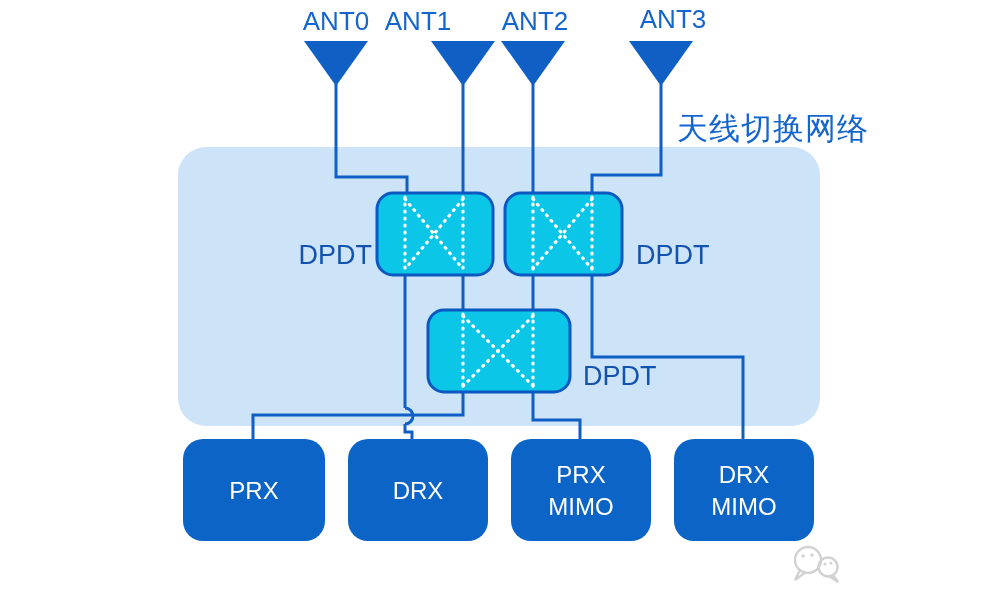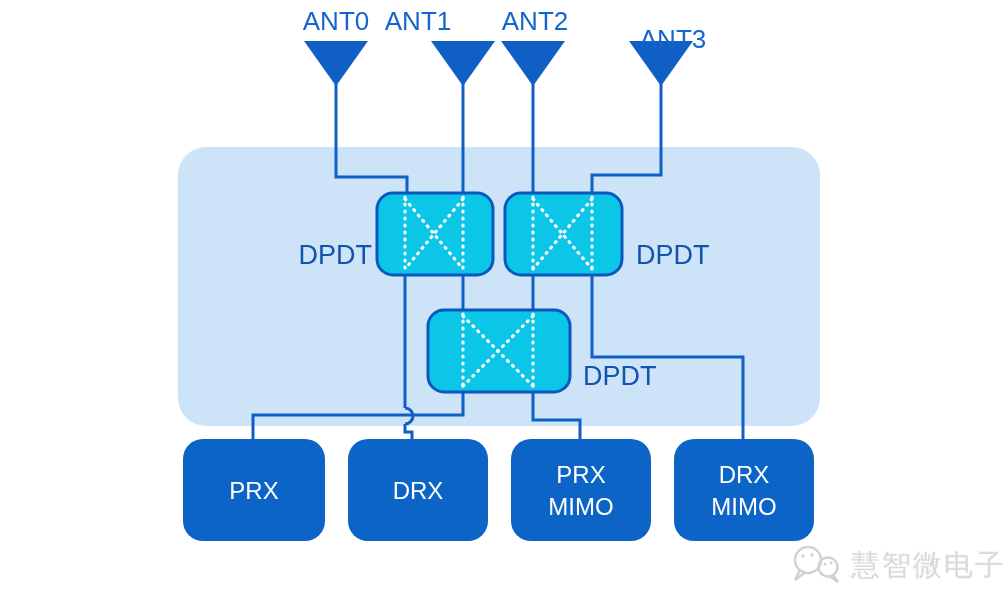--- a/index.html
+++ b/index.html
@@ -96,28 +96,28 @@
       <circle class="wm-logo" cx="828" cy="567" r="9.5"></circle>
       <path class="wm-logo" d="M833,575 L838,582 L829,576"></path>
       <circle class="wm-dot" cx="825" cy="564" r="1.5"></circle>
       <circle class="wm-dot" cx="831" cy="563" r="1.5"></circle>
     </g>
   </svg>
 
   <div class="lbl ant-lbl" style="left:336px;top:6px">ANT0</div>
   <div class="lbl ant-lbl" style="left:418px;top:6px">ANT1</div>
   <div class="lbl ant-lbl" style="left:535px;top:6px">ANT2</div>
-  <div class="lbl ant-lbl" style="left:673px;top:24px">ANT3</div>
+  <div class="lbl ant-lbl" style="left:673px;top:4px">ANT3</div>
 
+  <div class="lbl title-lbl" style="left:677px;top:108px">天线切换网络</div>
 
   <div class="lbl dpdt-lbl right-anchor" style="left:372px;top:240px">DPDT</div>
   <div class="lbl dpdt-lbl" style="left:636px;top:240px">DPDT</div>
   <div class="lbl dpdt-lbl" style="left:583px;top:361px">DPDT</div>
 
   <div class="block-lbl" style="left:254px;top:491px">PRX</div>
   <div class="block-lbl" style="left:418px;top:491px">DRX</div>
   <div class="block-lbl" style="left:581px;top:491px">PRX
 MIMO</div>
   <div class="block-lbl" style="left:744px;top:491px">DRX
 MIMO</div>
 
-  <div class="lbl wm-text" style="left:851px;top:546px">慧智微电子</div>
 </div>
 
 </body></html>

